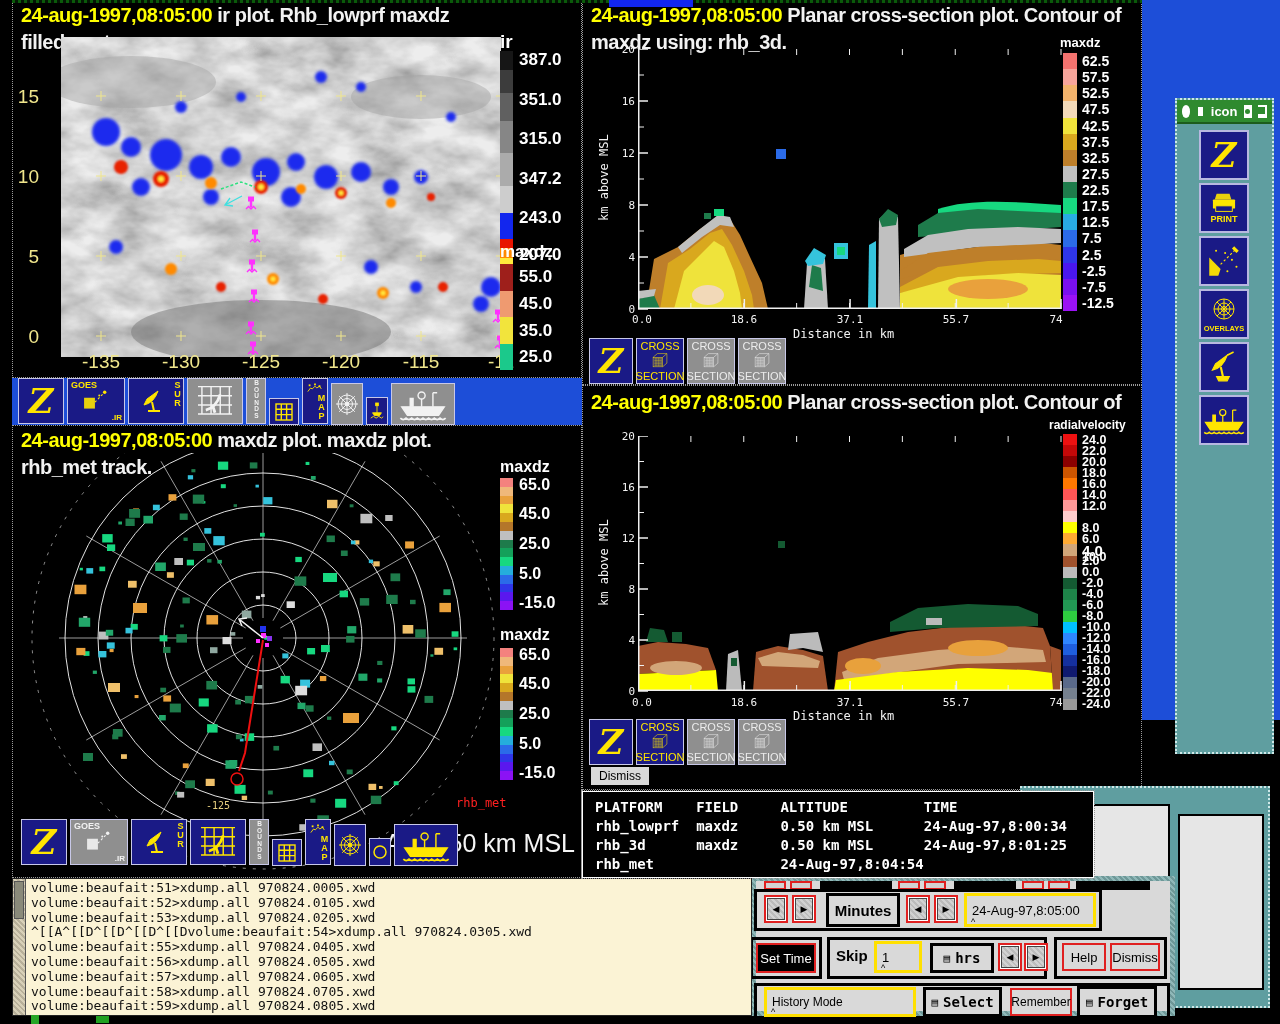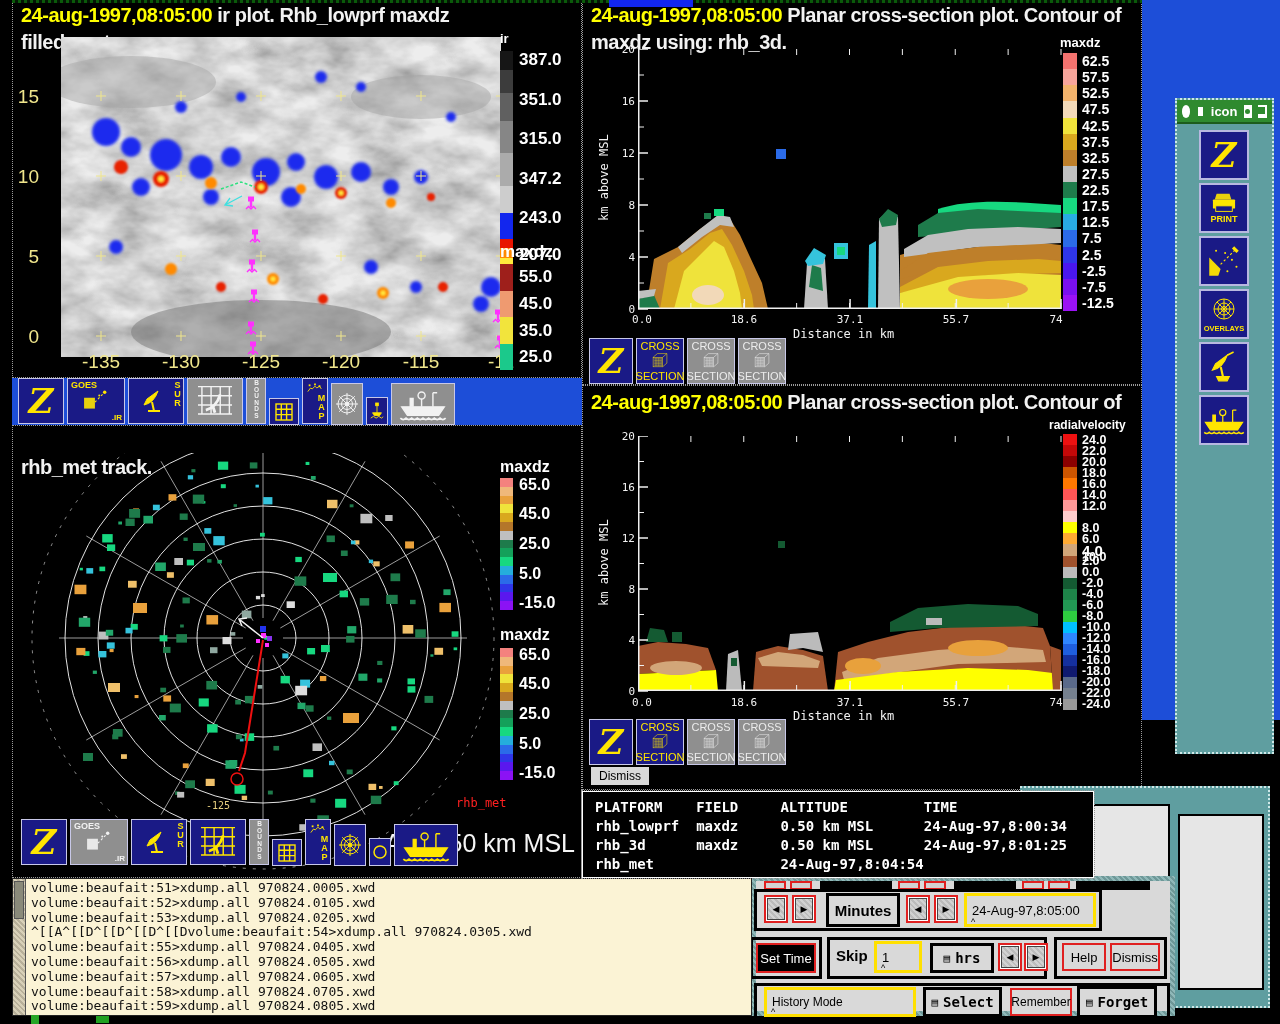--- a/index.html
+++ b/index.html
@@ -259,21 +259,21 @@
       </div>
     <div class="tickwrap" style="left:48px;top:348px;width:440px">
         <span class="sat-tick" style="left: 40px; top: 2px; transform: translateX(-50%);">-135</span>
         <span class="sat-tick" style="left: 120px; top: 2px; transform: translateX(-50%);">-130</span>
         <span class="sat-tick" style="left: 200px; top: 2px; transform: translateX(-50%);">-125</span>
         <span class="sat-tick" style="left: 280px; top: 2px; transform: translateX(-50%);">-120</span>
         <span class="sat-tick" style="left: 360px; top: 2px; transform: translateX(-50%);">-115</span>
         <span class="sat-tick" style="left: 440px; top: 2px; transform: translateX(-50%);">-11</span>
       </div>
 
-    <div class="cb-label" style="left:487px;top:30px;font-size:13px">ir</div>
+    <div class="cb-label" style="left:487px;top:30px;font-size:19px">ir</div>
     <div class="abs" style="left:487px;top:50px;width:80px;height:232px">
       <div class="colorbar" style="left:0;top:0;height:232px;--fs:17px">
           <div class="cb-cell" style="flex: 8 1 0%; background: rgb(22, 22, 22);"></div>
           <div class="cb-cell" style="flex: 10 1 0%; background: rgb(60, 60, 60);"></div>
           <div class="cb-cell" style="flex: 12 1 0%; background: rgb(96, 96, 96);"></div>
           <div class="cb-cell" style="flex: 14 1 0%; background: rgb(134, 134, 134);"></div>
           <div class="cb-cell" style="flex: 14 1 0%; background: rgb(171, 171, 171);"></div>
           <div class="cb-cell" style="flex: 12 1 0%; background: rgb(205, 205, 205);"></div>
           <div class="cb-cell" style="flex: 11 1 0%; background: rgb(18, 38, 238);"></div>
           <div class="cb-cell" style="flex: 4 1 0%; background: rgb(232, 20, 0);"></div>
@@ -384,20 +384,21 @@
             <path d="M8 14 v-6 h2 v6"></path>
             <circle cx="16" cy="6" r="2.5" fill="none"></circle>
             <path d="M16 8.5 V14 M24 14 V4 M24 4 h3" fill="none"></path>
             <path d="M1 22 q2 2 4 0 q2 2 4 0 q2 2 4 0 q2 2 4 0 q2 2 4 0 q2 2 4 0 q2 2 4 0 q2 2 4 0" fill="none" stroke-width="1.2"></path>
           </g>
         </svg>
       </div>
     </div>
 
   <div class="zwin" id="radar-win" style="left:0;top:425px;width:570px;height:453px">
+    <div class="ztitle" style="top:3px"><span class="ztime">24-aug-1997,08:05:00</span><span> maxdz plot.  maxdz plot.</span></div>
     <div class="ztitle" style="top:30px">rhb_met track.</div>
 
     <svg class="abs" id="ppi-svg" style="left:0;top:27px" width="570" height="426" viewBox="0 0 570 426">
       <g id="ppi-gen">
           <line x1="270" y1="185" x2="454" y2="185" stroke="#E6E6E6" stroke-width="0.8" opacity="0.85"></line>
           <line x1="267.3205080756888" y1="195" x2="426.6691823720255" y2="287" stroke="#E6E6E6" stroke-width="0.8" opacity="0.85"></line>
           <line x1="260" y1="202.32050807568876" x2="352" y2="361.6691823720255" stroke="#E6E6E6" stroke-width="0.8" opacity="0.85"></line>
           <line x1="250" y1="205" x2="250" y2="389" stroke="#E6E6E6" stroke-width="0.8" opacity="0.85"></line>
           <line x1="240" y1="202.32050807568876" x2="148.00000000000006" y2="361.6691823720255" stroke="#E6E6E6" stroke-width="0.8" opacity="0.85"></line>
           <line x1="232.67949192431124" y1="195" x2="73.33081762797451" y2="287" stroke="#E6E6E6" stroke-width="0.8" opacity="0.85"></line>

